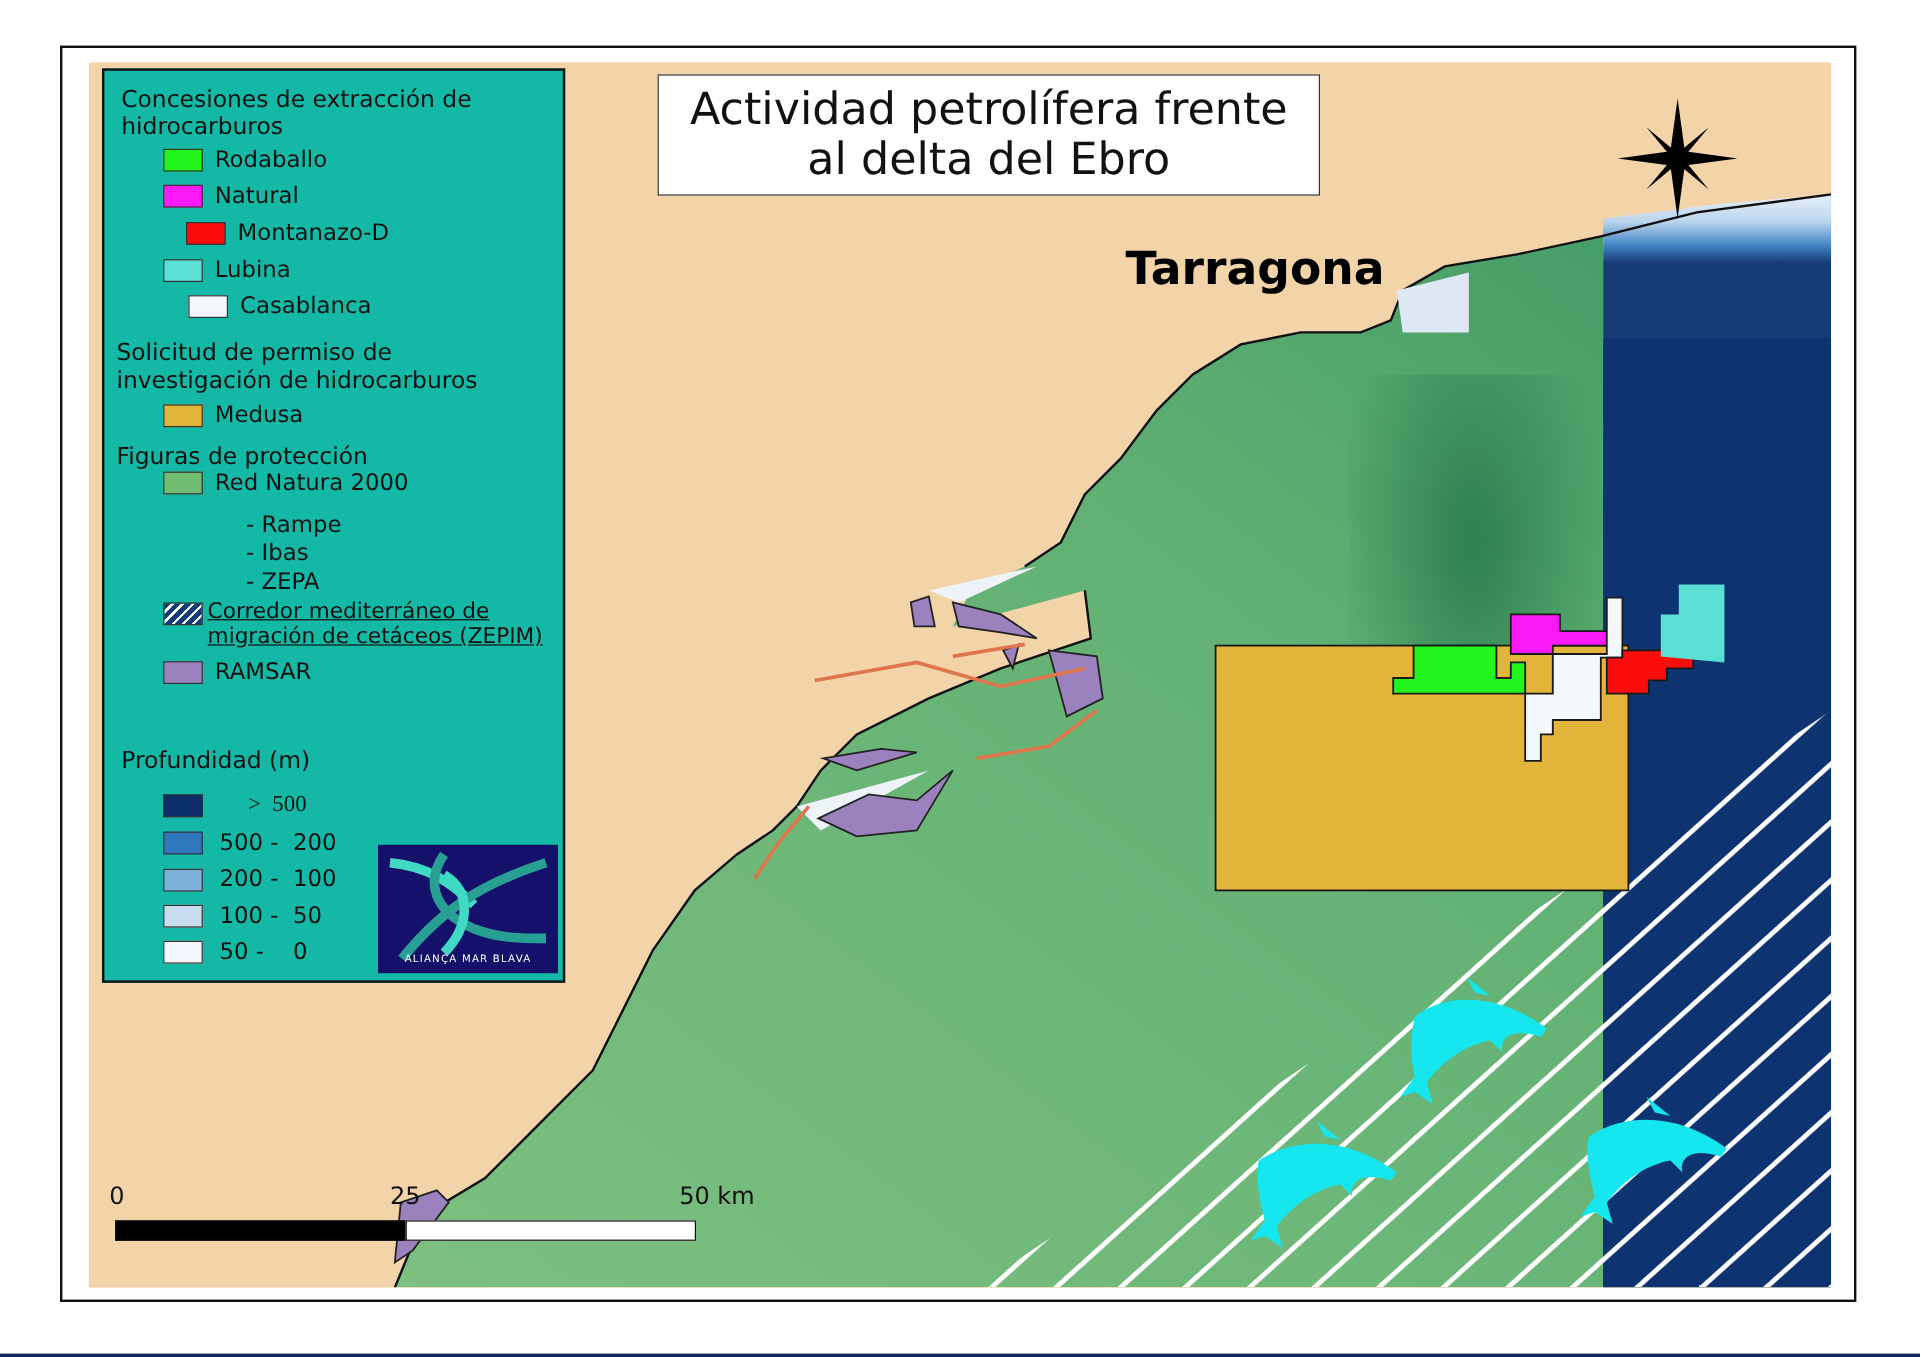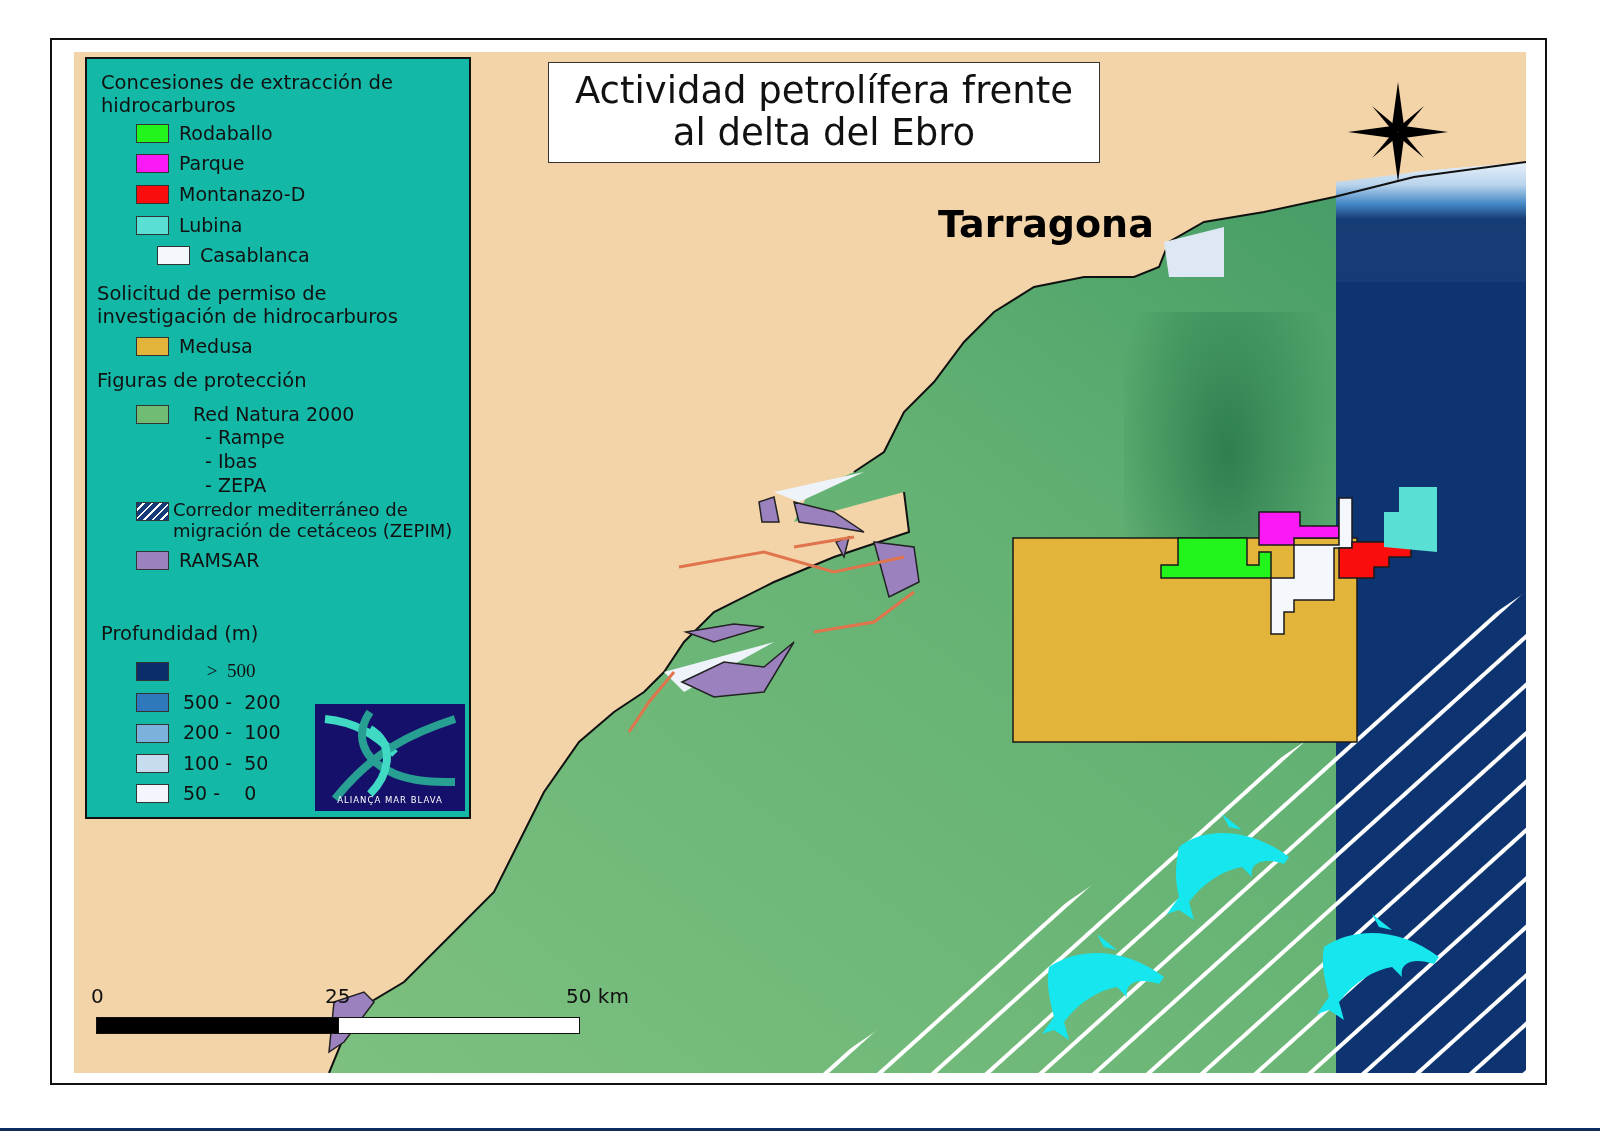--- a/index.html
+++ b/index.html
@@ -122,23 +122,23 @@
     <div class="head" style="left:14px;top:12px;">
       <div>Concesiones de extracción de</div>
       <div>hidrocarburos</div>
     </div>
     <div class="item" style="top:63px;">
         <span class="sw" style="background:#22f51c"></span>
         <span>Rodaballo</span>
       </div>
     <div class="item" style="top:93px;">
         <span class="sw" style="background:#fb19f5"></span>
-        <span>Parque</span>
-      </div>
-    <div class="item" style="top:124px;">
+        <span>Natural</span>
+      </div>
+    <div class="item" style="top:124px;margin-left:19px;">
         <span class="sw" style="background:#fb0d0d"></span>
         <span>Montanazo-D</span>
       </div>
     <div class="item" style="top:155px;">
         <span class="sw" style="background:#5adfd5"></span>
         <span>Lubina</span>
       </div>
     <div class="item" style="top:185px;margin-left:21px;">
         <span class="sw" style="background:#f4f7fc"></span>
         <span>Casablanca</span>
@@ -147,32 +147,32 @@
     <div class="head" style="left:10px;top:223px;">
       <div>Solicitud de permiso de</div>
       <div>investigación de hidrocarburos</div>
     </div>
     <div class="item" style="top:276px;">
         <span class="sw" style="background:#e3b43a"></span>
         <span>Medusa</span>
       </div>
 
     <div class="head" style="left:10px;top:310px;">Figuras de protección</div>
-    <div class="item" style="top:344px;gap:14px;">
+    <div class="item" style="top:332px;">
         <span class="sw" style="background:#6fbc72"></span>
         <span>Red Natura 2000</span>
       </div>
     <div class="sub" style="top:366px;">
       <div>- Rampe</div>
       <div>- Ibas</div>
       <div>- ZEPA</div>
     </div>
     <div class="item" style="top:440px;height:42px;align-items:flex-start;">
       <span class="sw" style="margin-top:3px;background:repeating-linear-gradient(135deg,#153b78 0 4px,#fff 4px 6px);"></span>
-      <span style="line-height:21px;font-size:18px;margin-left:-6px;">
+      <span style="line-height:21px;font-size:18px;margin-left:-6px;text-decoration:underline;">
         <div>Corredor mediterráneo de</div>
         <div>migración de cetáceos (ZEPIM)</div>
       </span>
     </div>
     <div class="item" style="top:490px;justify-content:flex-end;">
         <span class="sw" style="background:#9b82bf"></span>
         <span>RAMSAR</span>
       </div>
 
     <div class="head" style="left:14px;top:563px;">Profundidad (m)</div>

